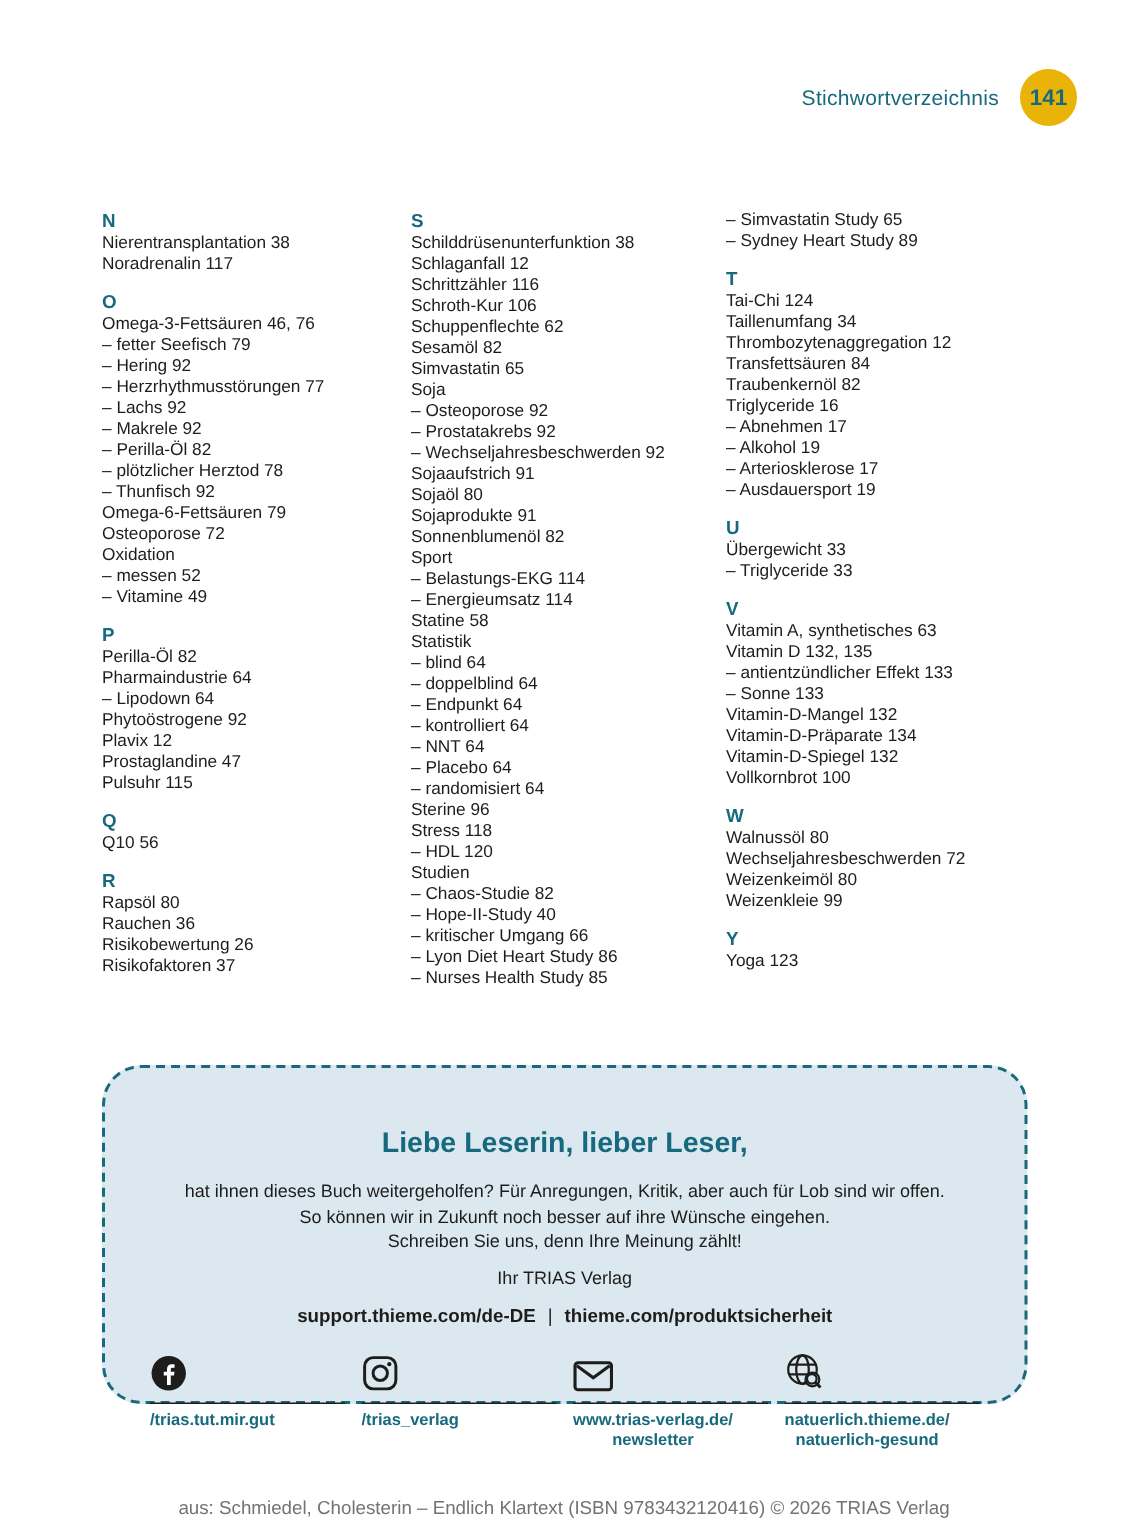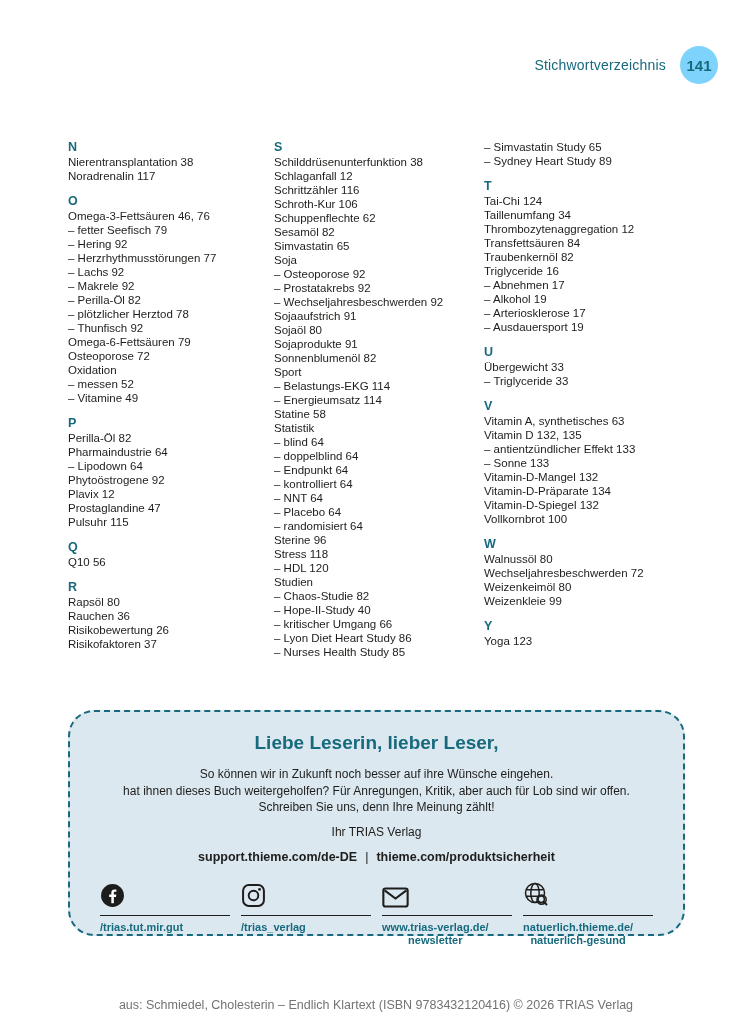--- a/index.html
+++ b/index.html
@@ -14,21 +14,21 @@
   .page { position: absolute; inset: 0; padding-left: 16px; }
 
   
   .header {
     position: absolute; top: 46px; right: 34px;
     display: flex; align-items: center; gap: 14px;
   }
   .header-title { color: #176a7d; font-size: 14px; letter-spacing: 0.2px; }
   .page-badge {
     width: 38px; height: 38px; border-radius: 50%;
-    background: #7dd3fc; color: #176a7d;
+    background: #eab308; color: #176a7d;
     font-weight: bold; font-size: 15px;
     display: flex; align-items: center; justify-content: center;
   }
 
   
   .index {
     position: absolute; top: 140px; left: 68px; width: 620px;
     display: grid; grid-template-columns: 202px 206px 1fr; column-gap: 4px;
   }
   .index-col { min-width: 0; }
@@ -43,21 +43,21 @@
 
   
   .feedback-box {
     position: absolute; top: 710px; left: 68px; width: 617px; height: 226px;
     background: #dce8f0;
     border: 2px dashed #176a7d;
     border-radius: 26px;
     padding: 20px 28px 16px;
     text-align: center;
   }
-  .fb-title { color: #176a7d; font-size: 19px; font-weight: bold; margin-bottom: 12px; }
+  .fb-title { color: #176a7d; font-size: 19px; font-weight: bold; margin-bottom: 12px; margin-top: 20px; }
   .fb-body { font-size: 12px; line-height: 16.5px; color: #1d1d1b; }
   .fb-signature { font-size: 12px; margin-top: 9px; }
   .fb-support { font-size: 12.5px; font-weight: bold; margin-top: 11px; text-align: center; }
   .fb-support .sep { margin: 0 8px; font-weight: normal; }
   .fb-support span { color: #1d1d1b; }
 
   .social-row {
     display: flex; justify-content: space-between;
     margin-top: 16px; padding: 0 2px;
   }
@@ -194,22 +194,22 @@
         <div class="entry">Weizenkeimöl 80</div>
         <div class="entry">Weizenkleie 99</div>
         <div class="letter">Y</div>
         <div class="entry">Yoga 123</div>
       </div>
     </div>
 
   <div class="feedback-box">
     <div class="fb-title">Liebe Leserin, lieber Leser,</div>
     <div class="fb-body">
+      <div>hat ihnen dieses Buch weitergeholfen? Für Anregungen, Kritik, aber auch für Lob sind wir offen.</div>
       <div>So können wir in Zukunft noch besser auf ihre Wünsche eingehen.</div>
-      <div>hat ihnen dieses Buch weitergeholfen? Für Anregungen, Kritik, aber auch für Lob sind wir offen.</div>
       <div>Schreiben Sie uns, denn Ihre Meinung zählt!</div>
     </div>
     <div class="fb-signature">Ihr TRIAS Verlag</div>
     <div class="fb-support">
       <span>support.thieme.com/de-DE</span><span class="sep">|</span><span>thieme.com/produktsicherheit</span>
     </div>
     <div class="social-row">
         <div class="social-item">
           <div class="social-icon">
             <svg viewBox="0 0 24 24" width="25" height="25">

